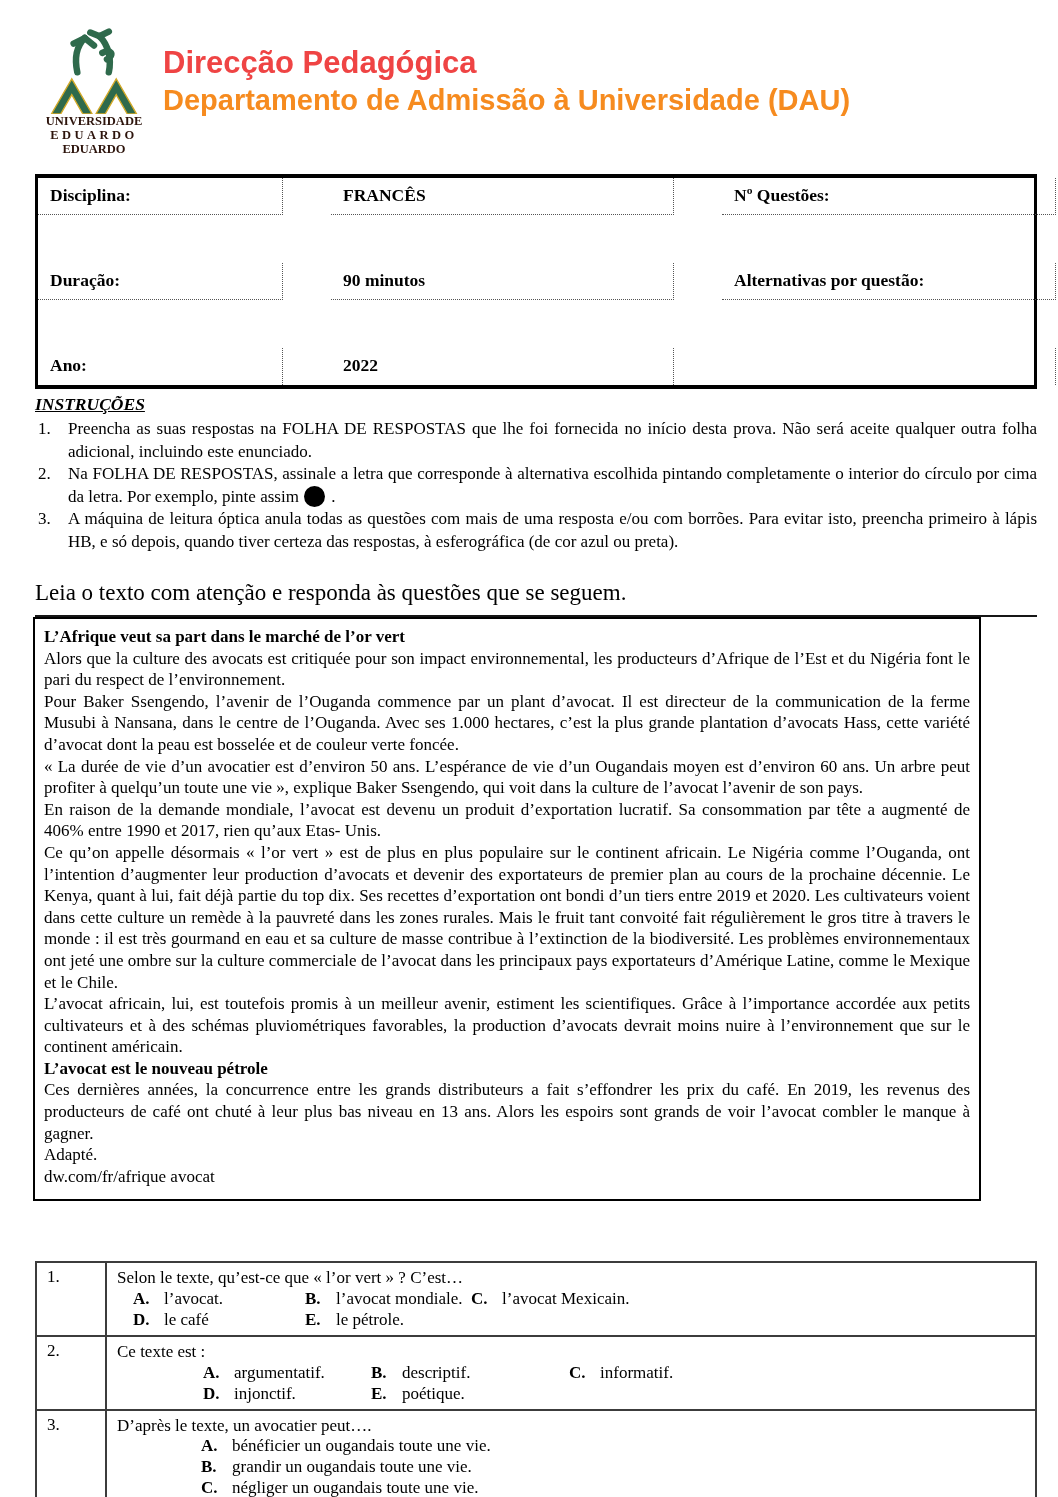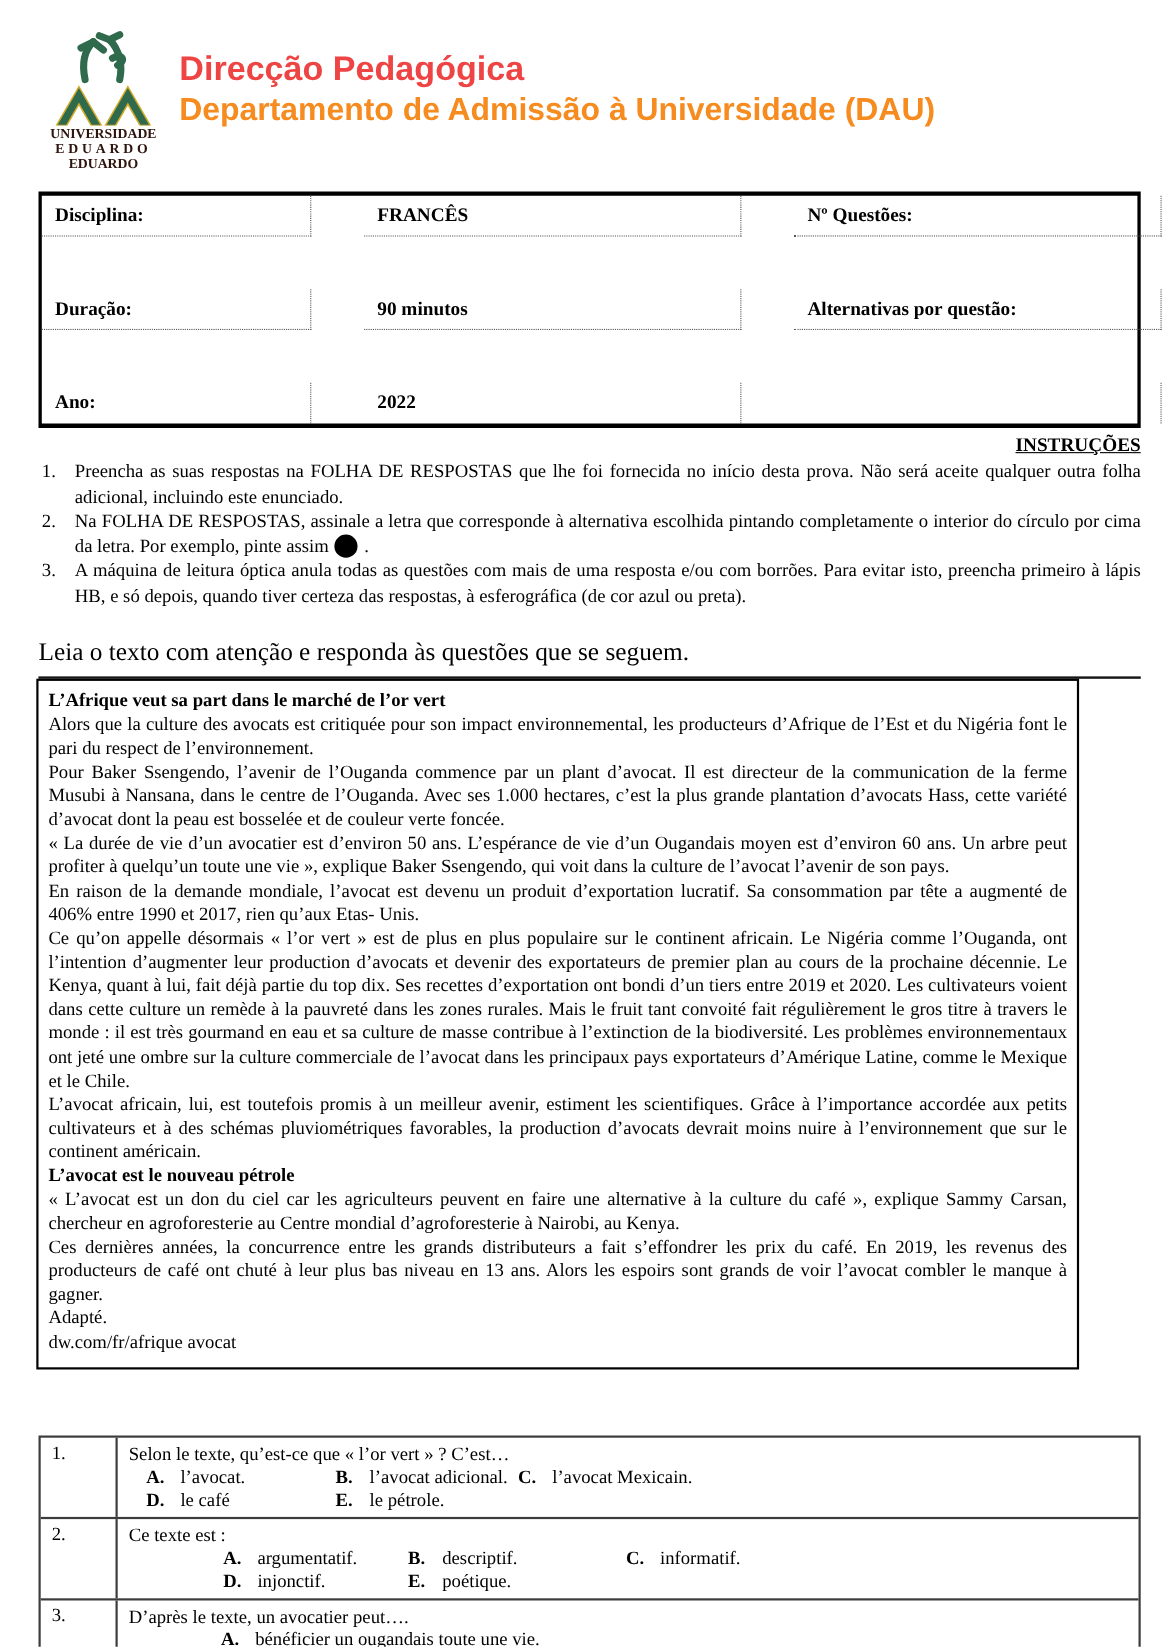--- a/index.html
+++ b/index.html
@@ -39,22 +39,22 @@
     font-weight: bold; font-size: 17.5px;
     padding: 7px 4px 6px 12px; height: 37px;
     border-right: 1px dotted #555; border-bottom: 1px dotted #555;
     white-space: nowrap; overflow: hidden;
   }
   .info-cell.last-col { border-right: none; }
   .info-cell.last-row { border-bottom: none; }
 
   
   .ins-title {
-    text-align: right; font-weight: bold; text-decoration: underline;
-    font-size: 17.5px; margin: 5px 0 3px 0;
+    text-align: left; font-weight: bold; text-decoration: underline;
+    font-size: 17.5px; margin: 5px 0 3px 0; font-style: italic;
   }
   .ins-item { display: flex; font-size: 17px; line-height: 22.5px; }
   .ins-num { width: 33px; flex: none; padding-left: 3px; }
   .ins-text { flex: 1; text-align: justify; }
   .dot {
     display: inline-block; width: 21px; height: 21px;
     background: #000; border-radius: 50%;
     vertical-align: -5px; margin: 0 2px 0 5px;
   }
   .lead { margin-top: 27px; font-size: 23px; }
@@ -154,40 +154,39 @@
 
   <div class="article-box">
     <p class="bold">L’Afrique veut sa part dans le marché de l’or vert</p>
     <p class="just">Alors que la culture des avocats est critiquée pour son impact environnemental, les producteurs d’Afrique de l’Est et du Nigéria font le pari du respect de l’environnement.</p>
     <p class="just">Pour Baker Ssengendo, l’avenir de l’Ouganda commence par un plant d’avocat. Il est directeur de la communication de la ferme Musubi à Nansana, dans le centre de l’Ouganda. Avec ses 1.000 hectares, c’est la plus grande plantation d’avocats Hass, cette variété d’avocat dont la peau est bosselée et de couleur verte foncée.</p>
     <p class="just">« La durée de vie d’un avocatier est d’environ 50 ans. L’espérance de vie d’un Ougandais moyen est d’environ 60 ans. Un arbre peut profiter à quelqu’un toute une vie », explique Baker Ssengendo, qui voit dans la culture de l’avocat l’avenir de son pays.</p>
     <p class="just">En raison de la demande mondiale, l’avocat est devenu un produit d’exportation lucratif. Sa consommation par tête a augmenté de 406% entre 1990 et 2017, rien qu’aux Etas- Unis.</p>
     <p class="just">Ce qu’on appelle désormais « l’or vert » est de plus en plus populaire sur le continent africain. Le Nigéria comme l’Ouganda, ont l’intention d’augmenter leur production d’avocats et devenir des exportateurs de premier plan au cours de la prochaine décennie. Le Kenya, quant à lui, fait déjà partie du top dix. Ses recettes d’exportation ont bondi d’un tiers entre 2019 et 2020. Les cultivateurs voient dans cette culture un remède à la pauvreté dans les zones rurales. Mais le fruit tant convoité fait régulièrement le gros titre à travers le monde : il est très gourmand en eau et sa culture de masse contribue à l’extinction de la biodiversité. Les problèmes environnementaux ont jeté une ombre sur la culture commerciale de l’avocat dans les principaux pays exportateurs d’Amérique Latine, comme le Mexique et le Chile.</p>
     <p class="just">L’avocat africain, lui, est toutefois promis à un meilleur avenir, estiment les scientifiques. Grâce à l’importance accordée aux petits cultivateurs et à des schémas pluviométriques favorables, la production d’avocats devrait moins nuire à l’environnement que sur le continent américain.</p>
     <p class="bold">L’avocat est le nouveau pétrole</p>
-    <p class="just">« L’avocat est un don du ciel car les agriculteurs peuvent en faire une alternative à la culture du café », explique Sammy Carsan, chercheur en agroforesterie au Centre mondial d’agroforesterie à Nairobi, au Kenya.</p>
     <p class="just">Ces dernières années, la concurrence entre les grands distributeurs a fait s’effondrer les prix du café. En 2019, les revenus des producteurs de café ont chuté à leur plus bas niveau en 13 ans. Alors les espoirs sont grands de voir l’avocat combler le manque à gagner.</p>
     <p>Adapté.</p>
     <p>dw.com/fr/afrique avocat</p>
   </div>
 
   <div class="q-table">
 
     <div class="q-row">
       <div class="q-num">1.</div>
       <div class="q-body">
         <div class="q-stem">Selon le texte, qu’est-ce que « l’or vert » ? C’est…</div>
         <div class="opt-grid1">
           <div class="opt">
               <span class="opt-letter">A.</span>
               <span>l’avocat.</span>
             </div>
           <div class="opt">
               <span class="opt-letter">B.</span>
-              <span>l’avocat adicional.</span>
+              <span>l’avocat mondiale.</span>
             </div>
           <div class="opt">
               <span class="opt-letter">C.</span>
               <span>l’avocat Mexicain.</span>
             </div>
           <div class="opt">
               <span class="opt-letter">D.</span>
               <span>le café</span>
             </div>
           <div class="opt">

